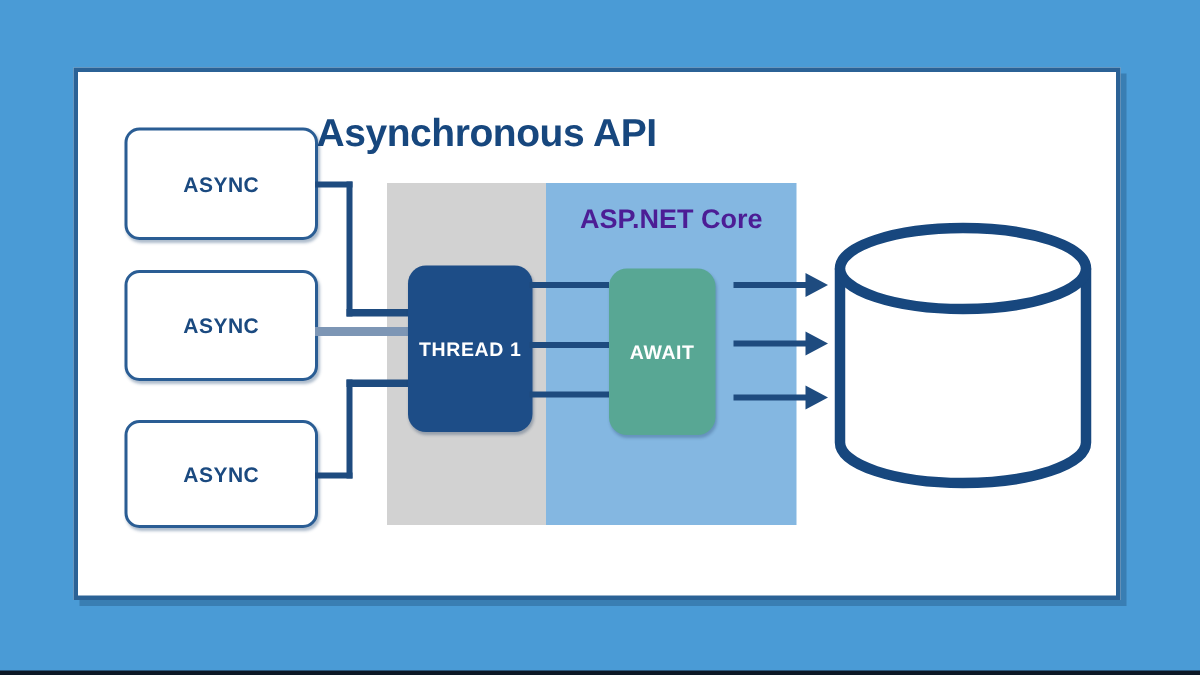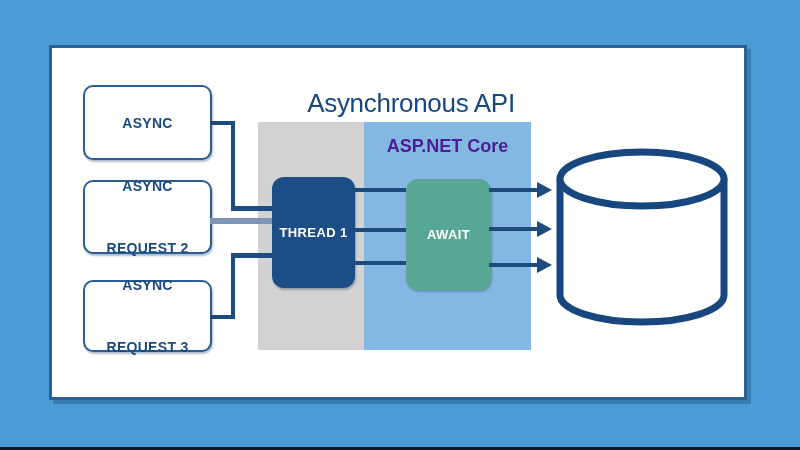--- a/index.html
+++ b/index.html
@@ -14,23 +14,23 @@
     position:absolute;left:0;bottom:0;width:800px;height:3px;
     background:#0d1826;
   }
   .card{
     position:absolute;left:49px;top:45px;width:692px;height:349px;
     background:#ffffff;
     border:3px solid #2b6296;
     box-shadow:4px 4px 0 rgba(15,50,90,0.28);
   }
   .title{
-    position:absolute;left:211px;top:88px;width:400px;
-    text-align:center;
-    font-size:26px;font-weight:normal;color:#17477e;
+    position:absolute;left:211px;top:73px;width:400px;
+    text-align:left;
+    font-size:26px;font-weight:bold;color:#17477e;
     letter-spacing:-0.3px;
   }
   .panel-gray{
     position:absolute;left:258px;top:122px;width:106px;height:228px;
     background:#d2d2d2;
   }
   .panel-blue{
     position:absolute;left:364px;top:122px;width:167px;height:228px;
     background:#84b7e1;
   }
@@ -55,21 +55,21 @@
   .req-3{top:280px;height:68px;}
   .seg{position:absolute;background:#1e4b7f;}
   .seg-steel{position:absolute;background:#7d96b5;}
   .node{
     position:absolute;
     border-radius:12px;
     display:flex;justify-content:center;align-items:center;
     color:#ffffff;font-weight:bold;font-size:13px;letter-spacing:0.4px;
   }
   .thread-box{left:272px;top:177px;width:83px;height:111px;background:#1d4d87;box-shadow:1px 2px 2px rgba(10,40,80,0.3);}
-  .await-box{left:406px;top:179px;width:85px;height:111px;background:#58a794;box-shadow:1px 2px 2px rgba(10,40,80,0.25);}
+  .await-box{left:406px;top:179px;width:71px;height:111px;background:#58a794;box-shadow:1px 2px 2px rgba(10,40,80,0.25);}
   .arrow-head{
     position:absolute;width:0;height:0;
     border-left:15px solid #1e4b7f;
     border-top:8px solid transparent;
     border-bottom:8px solid transparent;
   }
   .db-icon{position:absolute;left:552px;top:143px;}
   .db-label{
     position:absolute;left:560px;top:229px;width:165px;
     text-align:center;
@@ -90,25 +90,23 @@
 
   <div class="panel-blue">
     <div class="panel-blue-label">ASP.NET Core</div>
   </div>
 
   <div class="req-box req-1">
     <span>ASYNC</span>
   </div>
   <div class="req-box req-2">
     <span>ASYNC</span>
-    <span>REQUEST 2</span>
   </div>
   <div class="req-box req-3">
     <span>ASYNC</span>
-    <span>REQUEST 3</span>
   </div>
 
   <div class="seg" style="left:210px;top:121px;width:25px;height:4px;"></div>
   <div class="seg" style="left:231px;top:121px;width:4px;height:90px;"></div>
   <div class="seg" style="left:231px;top:206px;width:43px;height:5px;"></div>
 
   <div class="seg-steel" style="left:210px;top:218px;width:64px;height:6px;"></div>
 
   <div class="seg" style="left:210px;top:315px;width:25px;height:4px;"></div>
   <div class="seg" style="left:231px;top:253px;width:4px;height:66px;"></div>

